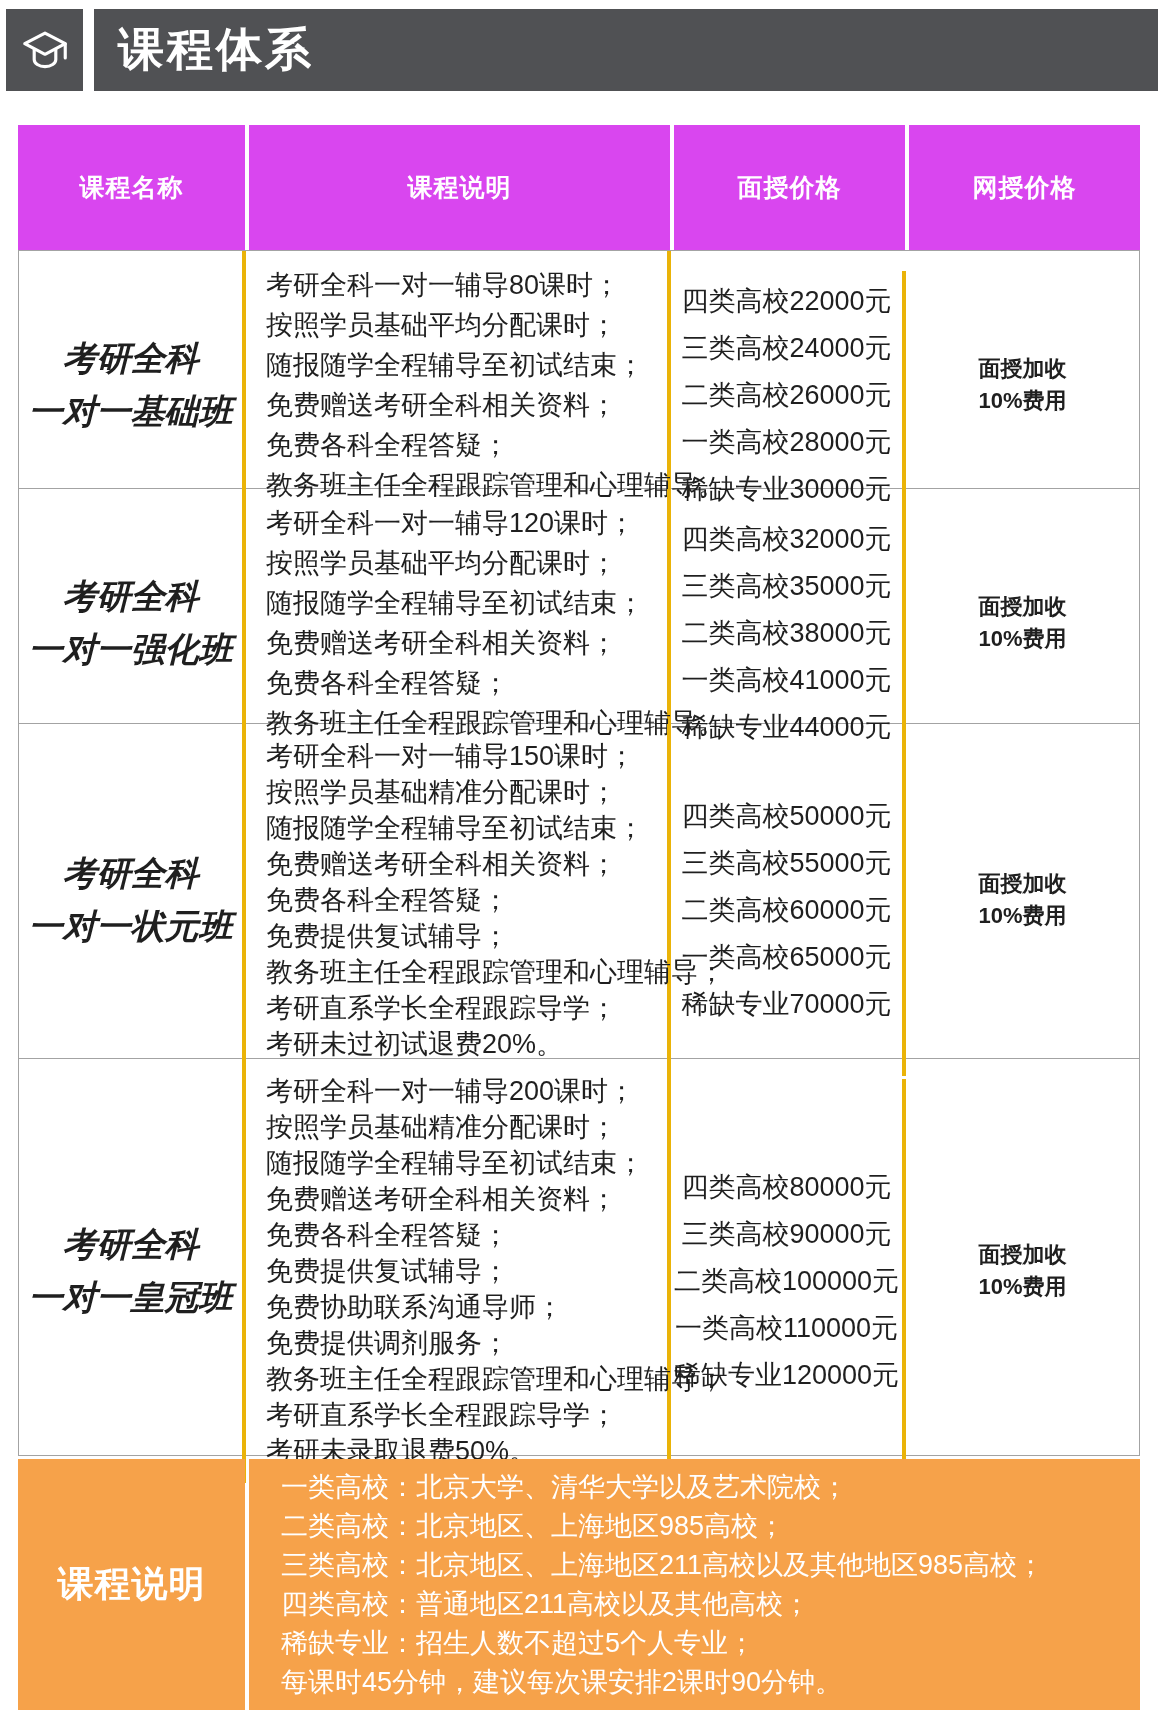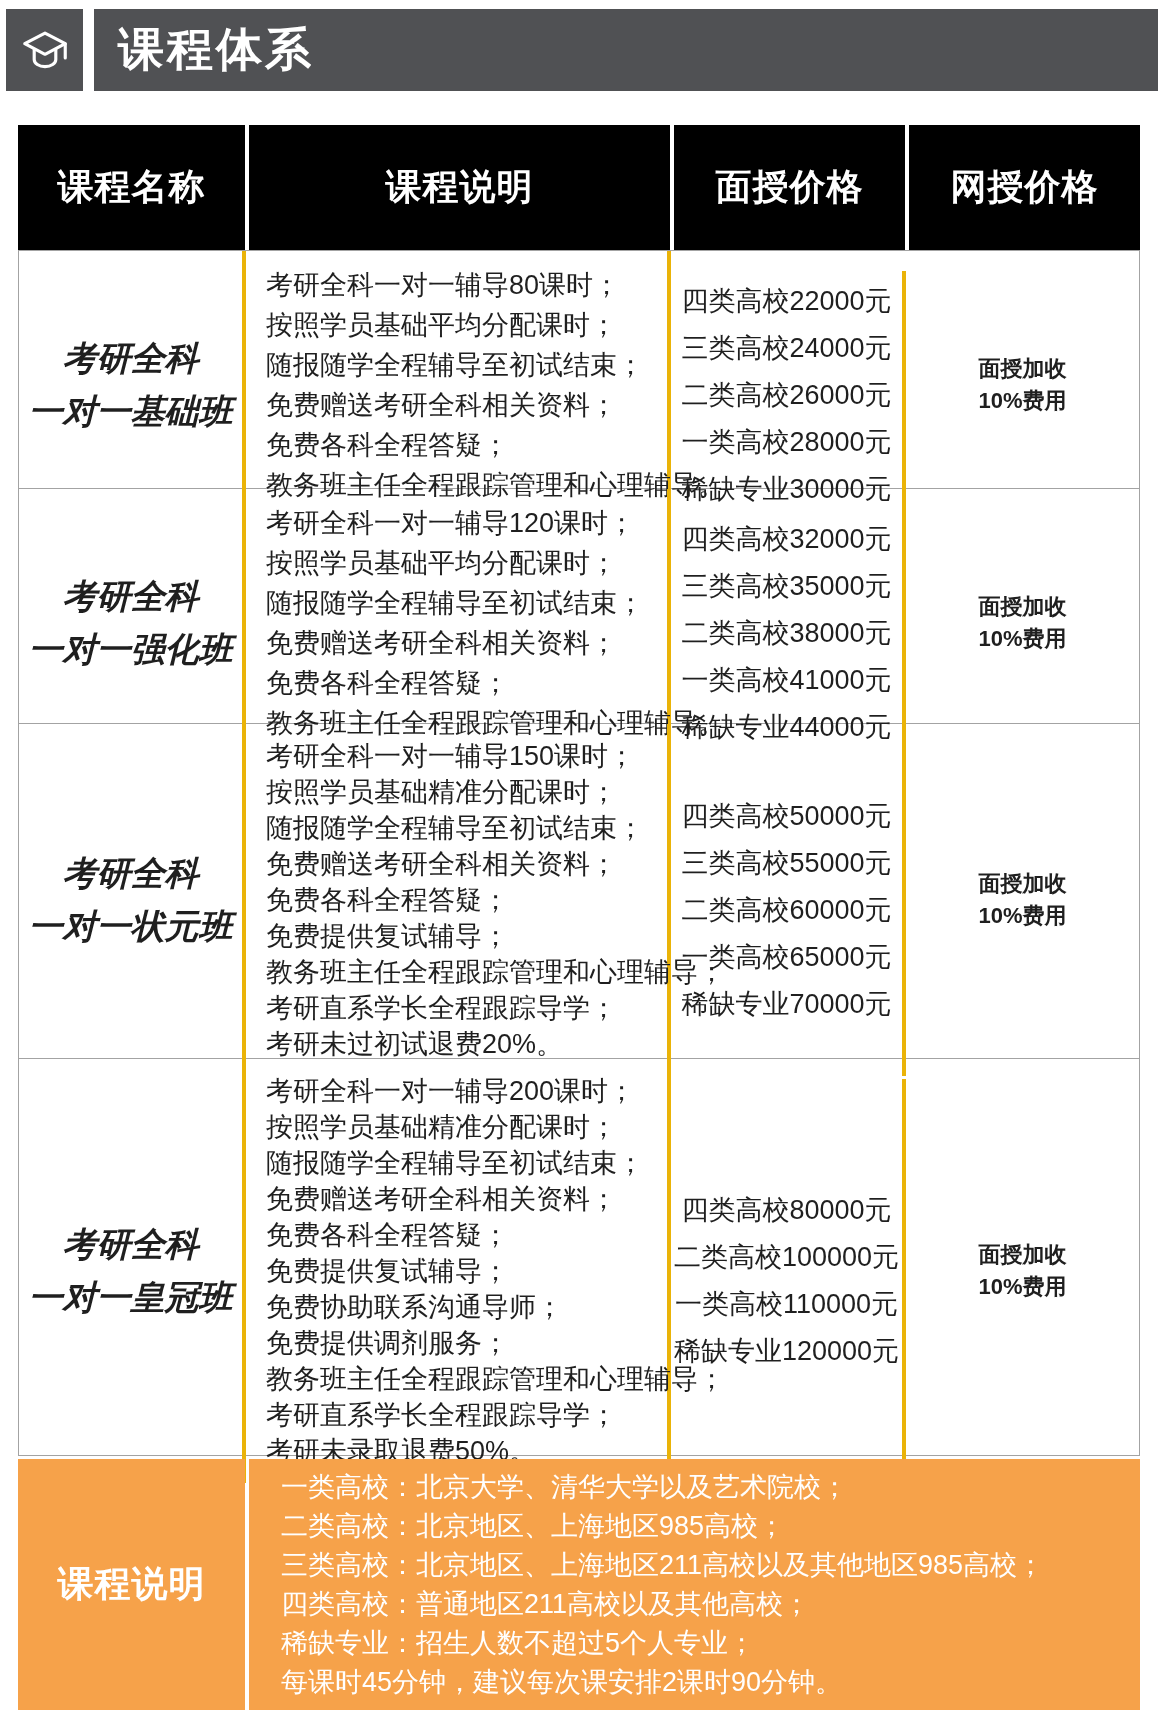--- a/index.html
+++ b/index.html
@@ -40,23 +40,23 @@
   }
   
   .thead{
     display:grid;
     grid-template-columns:227px 421px 231px 1fr;
     column-gap:4px;
     height:125px;
     background:#ffffff;
   }
   .thead .hcell{
-    background:#000000;
+    background:#d946ef;
     color:#ffffff;
-    font-size:36px;
+    font-size:25px;
     font-weight:bold;
     display:flex; align-items:center; justify-content:center;
     letter-spacing:1px;
   }
   
   .tbody{
     border:1px solid #a3a3a3;
     background:#ffffff;
   }
   .trow{
@@ -242,20 +242,21 @@
         <div class="dline">免费各科全程答疑；</div>
         <div class="dline">免费提供复试辅导；</div>
         <div class="dline">免费协助联系沟通导师；</div>
         <div class="dline">免费提供调剂服务；</div>
         <div class="dline">教务班主任全程跟踪管理和心理辅导；</div>
         <div class="dline">考研直系学长全程跟踪导学；</div>
         <div class="dline">考研未录取退费50%。</div>
       </div>
       <div class="cell price-cell">
         <div class="pline">四类高校80000元</div>
+        <div class="pline">三类高校90000元</div>
         <div class="pline">二类高校100000元</div>
         <div class="pline">一类高校110000元</div>
         <div class="pline">稀缺专业120000元</div>
       </div>
       <div class="cell offline-cell">
         <div class="oline">面授加收</div>
         <div class="oline">10%费用</div>
       </div>
     </div>
 

